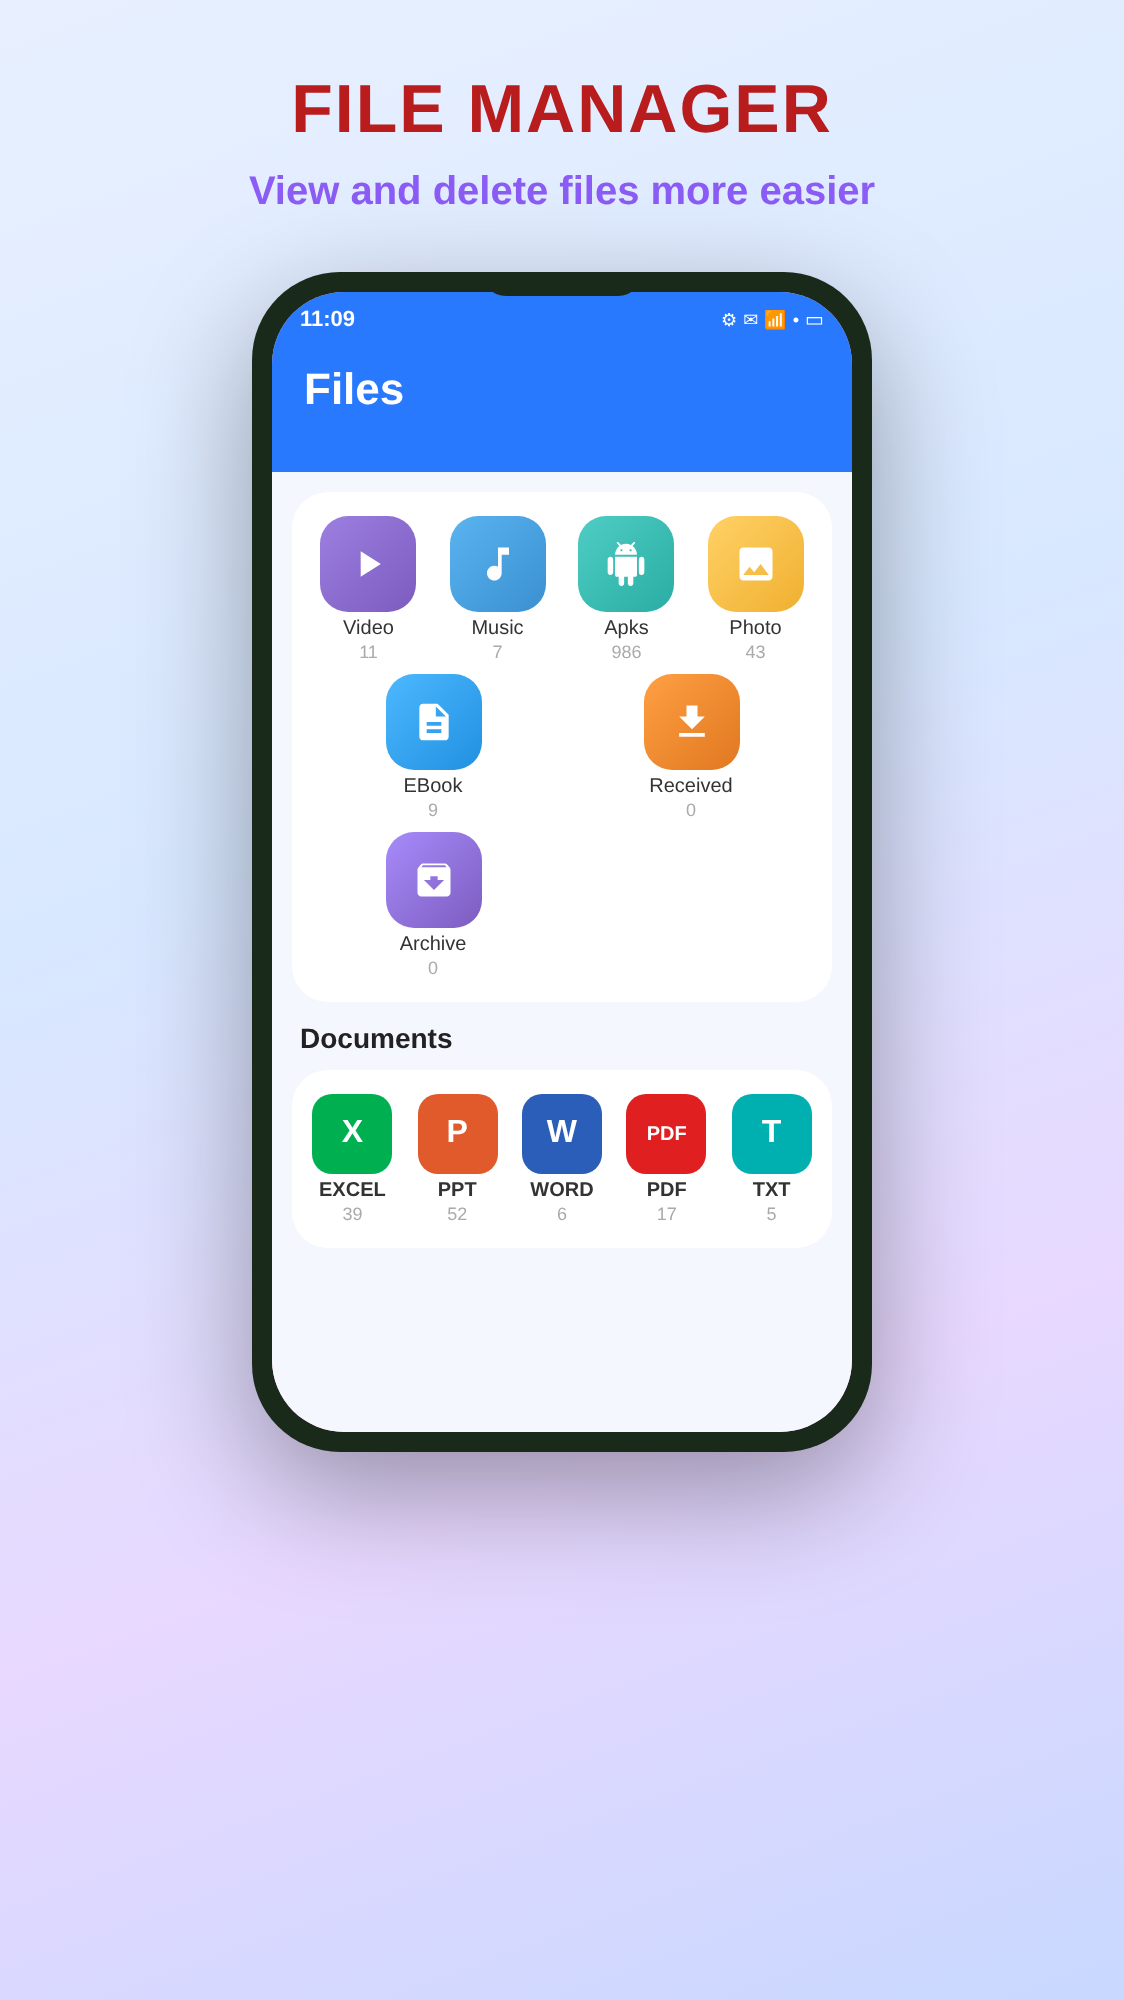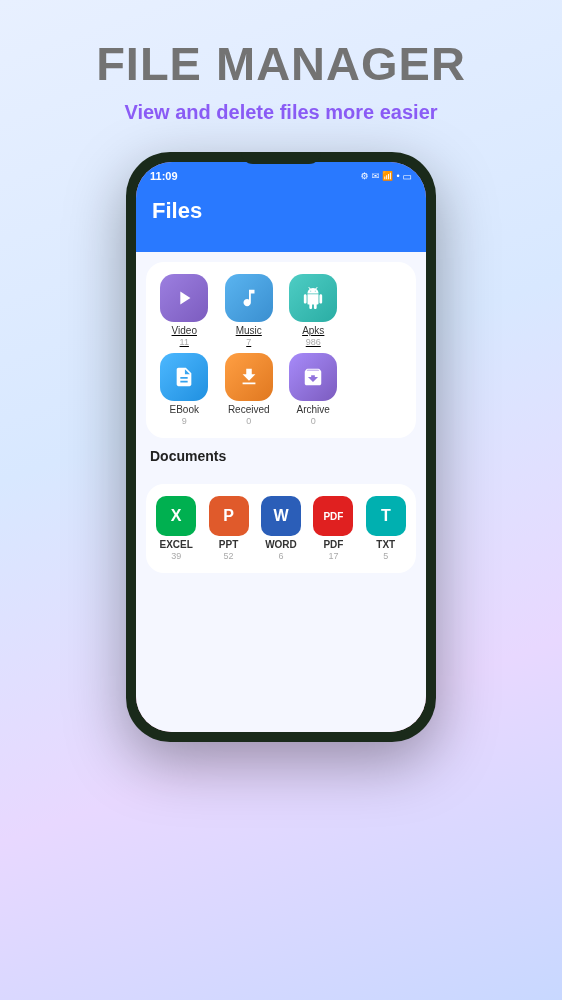--- a/index.html
+++ b/index.html
@@ -8,23 +8,23 @@
       height: 1000px;
       background: linear-gradient(160deg, #e8f0ff 0%, #d8e8ff 40%, #e8d8ff 70%, #c8d8ff 100%);
       font-family: -apple-system, BlinkMacSystemFont, 'Segoe UI', sans-serif;
       overflow: hidden;
       display: flex;
       flex-direction: column;
       align-items: center;
     }
 
     .page-title {
-      font-size: 47px;
+      font-size: 34px;
       font-weight: 900;
-      color: #737373;
+      color: #b91c1c;
       margin-top: 36px;
       letter-spacing: 1px;
     }
 
     .page-subtitle {
       font-size: 20px;
       font-weight: 600;
       color: #8b5cf6;
       margin-top: 10px;
     }
@@ -113,21 +113,20 @@
       background: #fff;
       border-radius: 18px;
       margin: 10px 10px 0;
       padding: 12px 8px;
     }
 
     .file-grid {
       display: grid;
       grid-template-columns: repeat(4, 1fr);
       gap: 6px 4px;
-      text-decoration: underline;
     }
 
     .file-item {
       display: flex;
       flex-direction: column;
       align-items: center;
       gap: 3px;
     }
 
     .file-icon {
@@ -150,36 +149,36 @@
     .file-count {
       font-size: 9px;
       color: #aaa;
       text-align: center;
       margin-top: -2px;
     }
 
     
     .file-grid-row2 {
       display: grid;
-      grid-template-columns: repeat(4, 1fr);
+      grid-template-columns: repeat(2, 1fr);
       gap: 6px 4px;
       margin-top: 6px;
     }
 
     
     .documents-section {
       margin: 10px 10px 0;
     }
 
     .documents-title {
       font-size: 14px;
       font-weight: 700;
       color: #222;
       padding: 0 4px;
-      margin-bottom: 20px;
+      margin-bottom: 8px;
     }
 
     .documents-card {
       background: #fff;
       border-radius: 18px;
       padding: 12px 6px;
     }
 
     .doc-grid {
       display: grid;
@@ -299,20 +298,29 @@
             </div>
             <div class="file-item">
               <div class="file-icon icon-apks">
                 <svg width="22" height="22" viewBox="0 0 24 24" fill="white">
                     <path d="M6 18c0 .55.45 1 1 1h1v3.5c0 .83.67 1.5 1.5 1.5s1.5-.67 1.5-1.5V19h2v3.5c0 .83.67 1.5 1.5 1.5s1.5-.67 1.5-1.5V19h1c.55 0 1-.45 1-1V8H6v10zM3.5 8C2.67 8 2 8.67 2 9.5v7c0 .83.67 1.5 1.5 1.5S5 17.33 5 16.5v-7C5 8.67 4.33 8 3.5 8zm17 0c-.83 0-1.5.67-1.5 1.5v7c0 .83.67 1.5 1.5 1.5s1.5-.67 1.5-1.5v-7c0-.83-.67-1.5-1.5-1.5zm-4.97-5.84l1.3-1.3c.2-.2.2-.51 0-.71-.2-.2-.51-.2-.71 0l-1.48 1.48C13.85 1.23 12.95 1 12 1c-.96 0-1.86.23-2.66.63L7.85.15c-.2-.2-.51-.2-.71 0-.2.2-.2.51 0 .71l1.31 1.31C7.08 3.13 6 4.98 6 7h12c0-2.02-1.08-3.87-2.47-4.84zM10 5H9V4h1v1zm5 0h-1V4h1v1z"></path>
                   </svg>
               </div>
               <span class="file-name">Apks</span>
               <span class="file-count">986</span>
             </div>
+            <div class="file-item">
+              <div class="file-icon icon-photo">
+                <svg width="22" height="22" viewBox="0 0 24 24" fill="white">
+                    <path d="M21 19V5c0-1.1-.9-2-2-2H5c-1.1 0-2 .9-2 2v14c0 1.1.9 2 2 2h14c1.1 0 2-.9 2-2zM8.5 13.5l2.5 3.01L14.5 12l4.5 6H5l3.5-4.5z"></path>
+                  </svg>
+              </div>
+              <span class="file-name">Photo</span>
+              <span class="file-count">43</span>
+            </div>
           </div>
 
           <div class="file-grid-row2">
             <div class="file-item">
               <div class="file-icon icon-ebook">
                 <svg width="22" height="22" viewBox="0 0 24 24" fill="white">
                     <path d="M14 2H6c-1.1 0-1.99.9-1.99 2L4 20c0 1.1.89 2 1.99 2H18c1.1 0 2-.9 2-2V8l-6-6zm2 16H8v-2h8v2zm0-4H8v-2h8v2zm-3-5V3.5L18.5 9H13z"></path>
                   </svg>
               </div>
               <span class="file-name">EBook</span>

